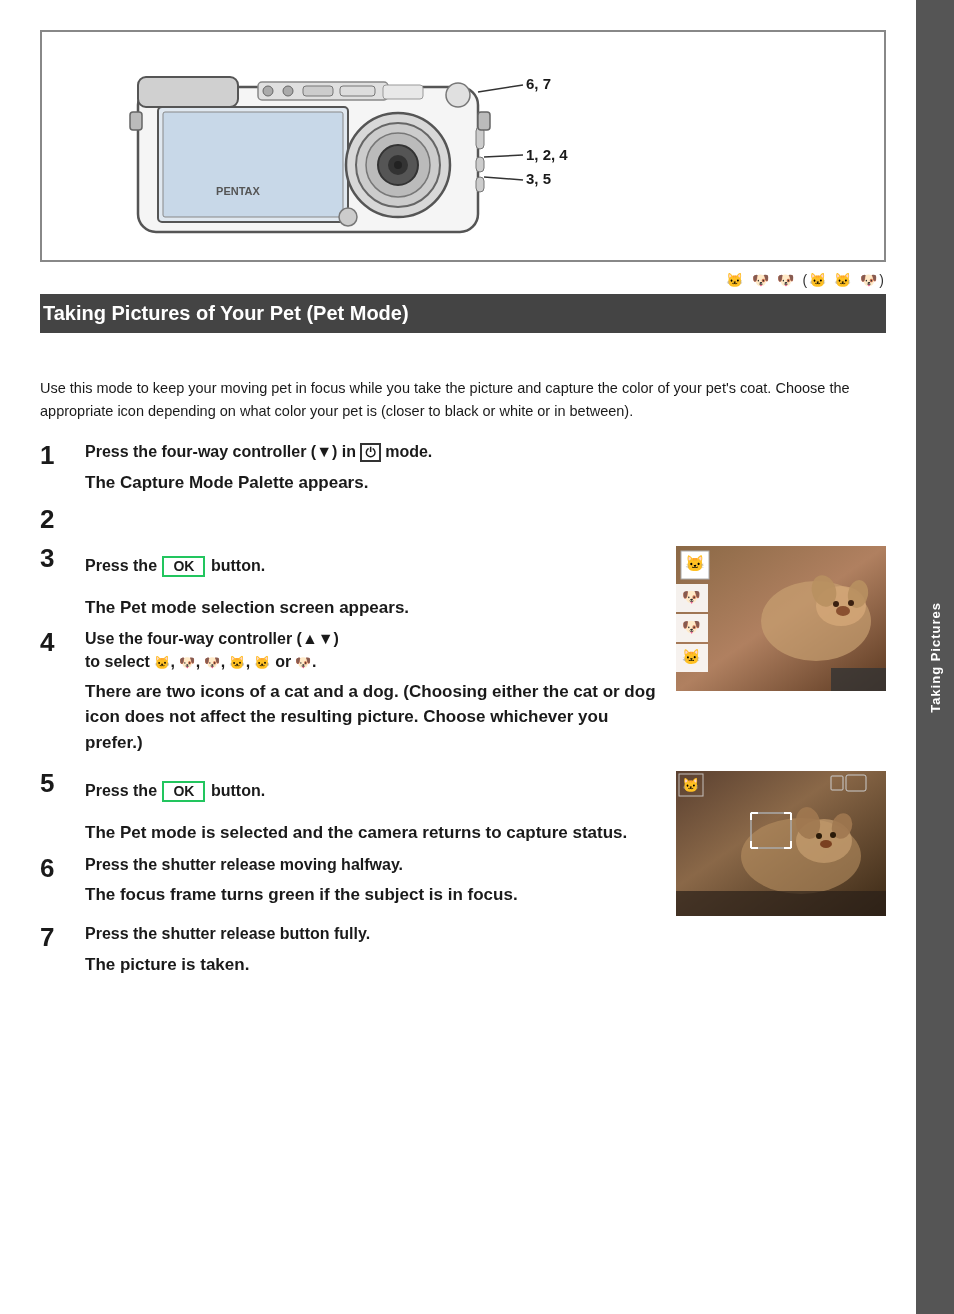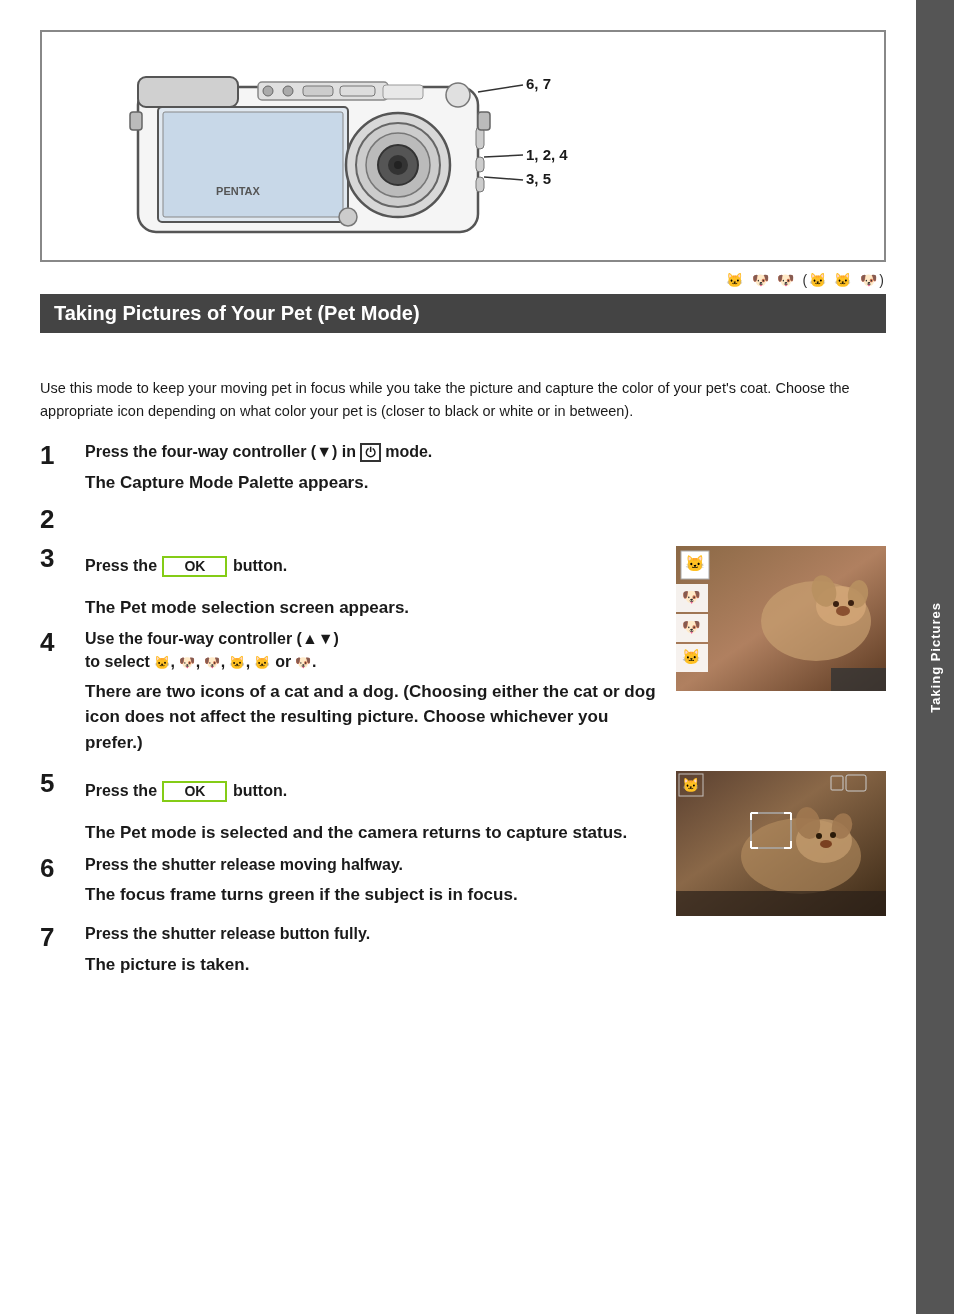--- a/index.html
+++ b/index.html
@@ -79,21 +79,21 @@
       font-size: 13px;
       color: #333;
     }
 
     
     .section-heading {
       background: #444;
       color: white;
       font-size: 20px;
       font-weight: bold;
-      padding: 8px 14px;
+      padding: 8px 3px;
       margin-bottom: 14px;
     }
 
     
     .intro-text {
       font-size: 14.5px;
       line-height: 1.6;
       margin-bottom: 18px;
       color: #1a1a1a;
       margin-top: 44px;
@@ -123,22 +123,22 @@
     }
 
     .step-title {
       font-size: 16px;
       font-weight: bold;
       line-height: 1.4;
     }
 
     .step-title .ok-box {
       display: inline-block;
-      border: 2px solid #84cc16;
-      padding: 0 20px;
+      border: 2px solid #22c55e;
+      padding: 0 9px;
       font-size: 14px;
       font-weight: bold;
       line-height: 1.2;
       margin: 12px 1px;
     }
 
     .step-desc {
       font-size: 17px;
       line-height: 1.5;
       color: #1a1a1a;

